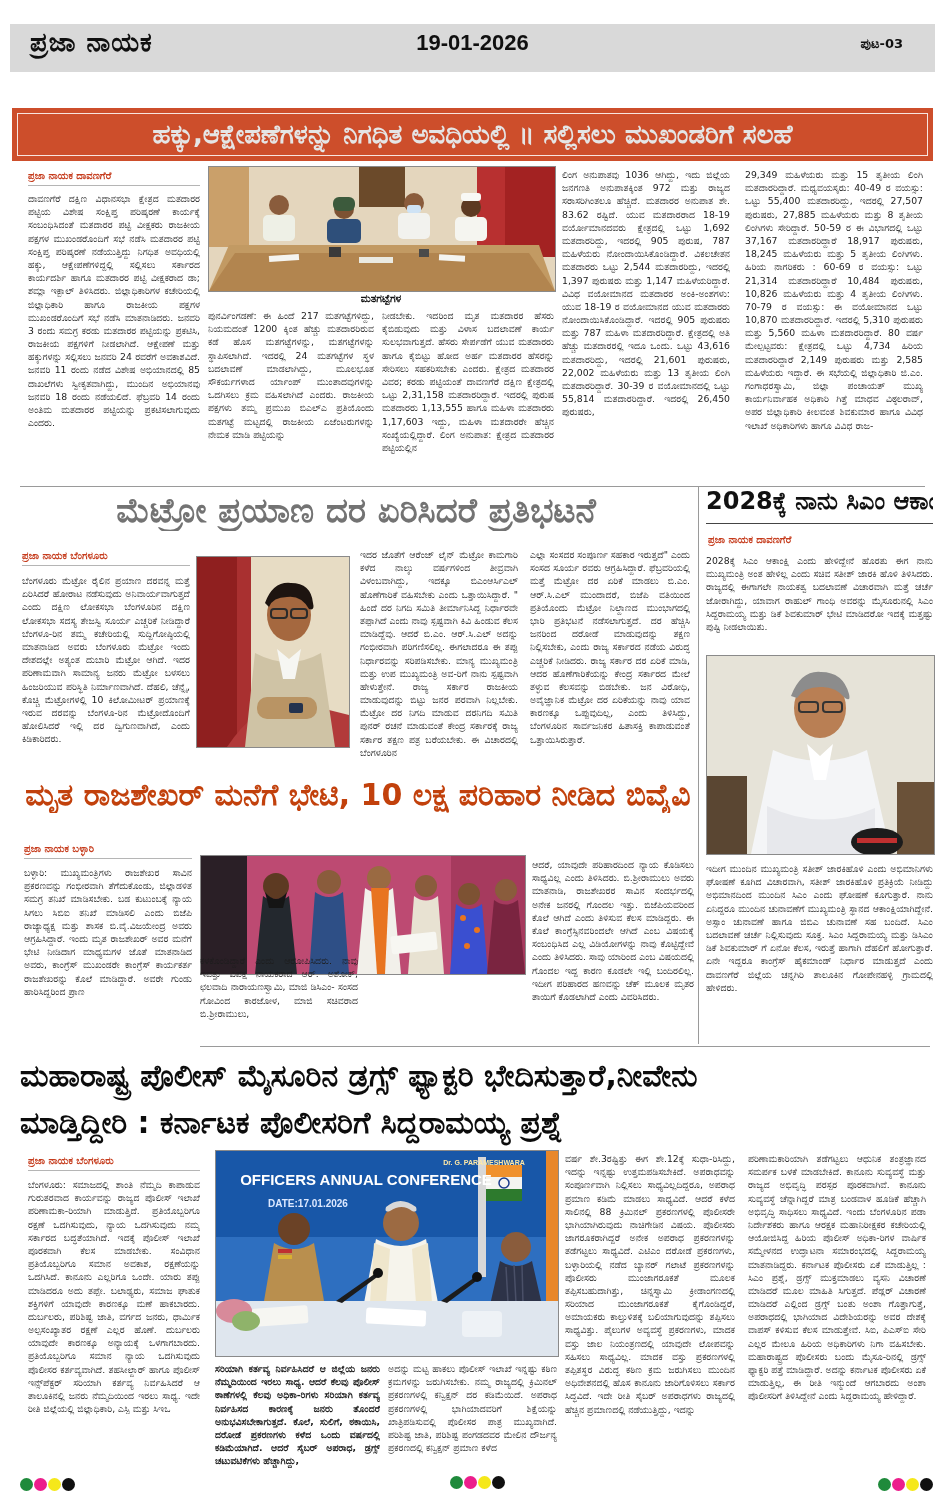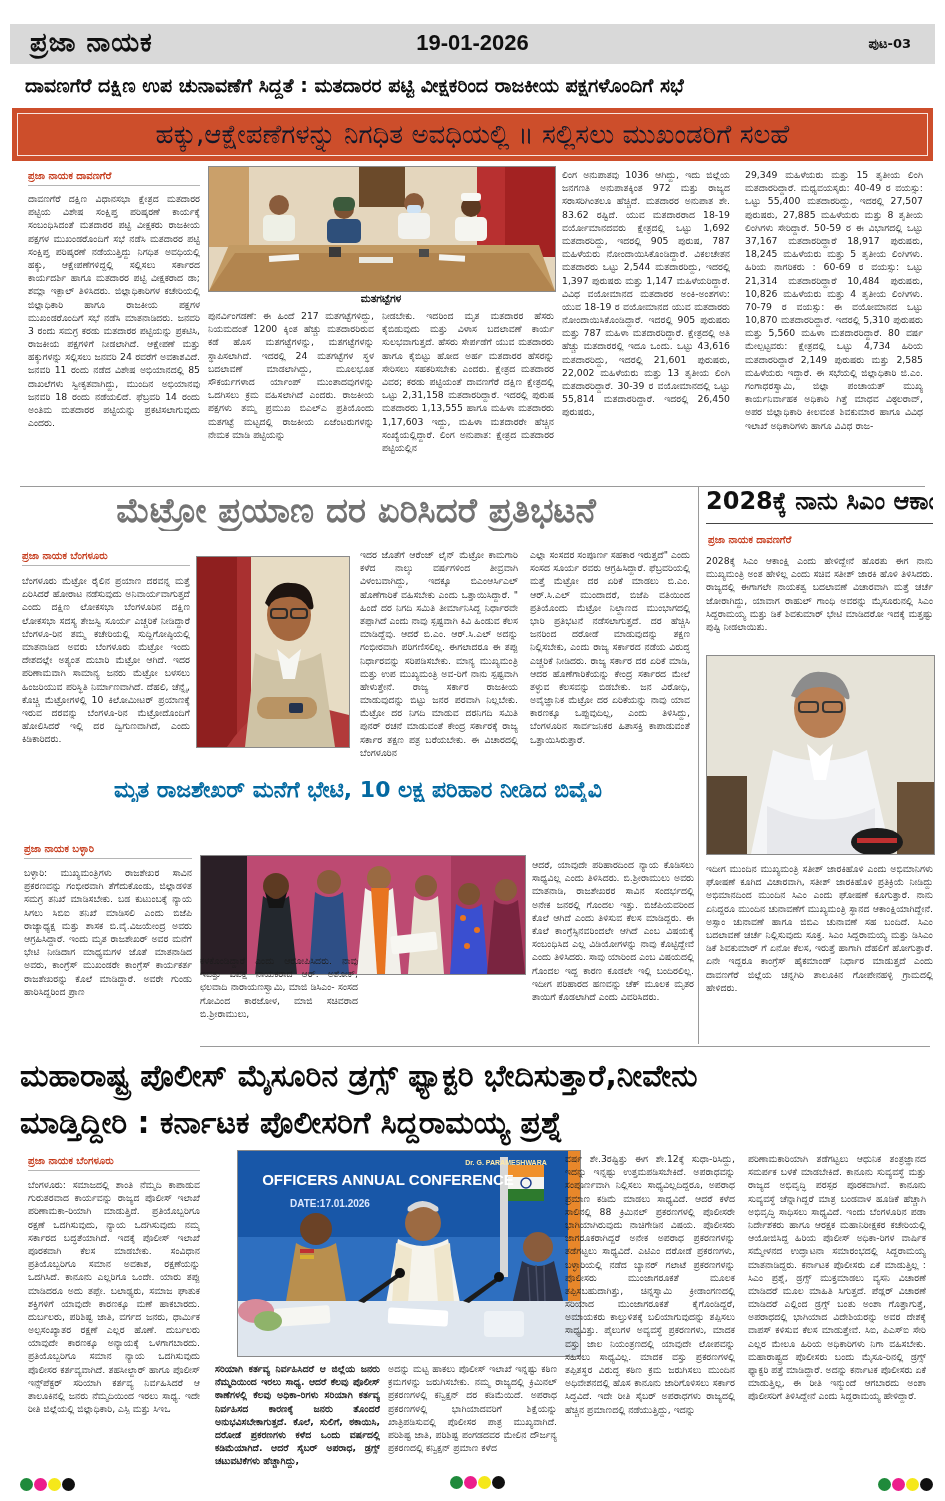--- a/index.html
+++ b/index.html
@@ -1,61 +1,60 @@
 <!DOCTYPE html>
 <html><head>
 <meta charset="utf-8">
 <style>
   html,body{margin:0;padding:0;background:#ffffff;}
   .page{position:relative;width:945px;height:1501px;background:#ffffff;overflow:hidden;
         font-family:"DejaVu Sans","Liberation Sans",sans-serif;color:#1c1c1c;}
   
-  .mast{position:absolute;left:10px;top:24px;width:925px;height:40px;background:#d9d9d9;}
+  .mast{position:absolute;left:10px;top:24px;width:925px;height:48px;background:#d9d9d9;}
   .mast .title{position:absolute;left:20px;top:3px;font-size:26px;font-weight:bold;color:#101010;letter-spacing:1px;}
   .mast .date{position:absolute;left:0;right:0;top:6px;text-align:center;font-size:22px;font-weight:bold;
               font-family:Liberation Sans, sans-serif;color:#101010;}
-  .mast .pageno{position:absolute;right:24px;top:12px;font-size:13px;font-weight:bold;color:#101010;}
+  .mast .pageno{position:absolute;right:32px;top:12px;font-size:13px;font-weight:bold;color:#101010;}
   
   .kicker{position:absolute;left:25px;top:74px;width:900px;font-size:19px;font-weight:bold;color:#0d0d0d;}
   .banner{position:absolute;left:12px;top:108px;width:921px;height:53px;background:#cd4e2b;}
   .banner-inner{position:absolute;left:5px;top:5px;right:5px;bottom:5px;border:1px solid rgba(255,255,255,.85);
                 display:flex;align-items:center;justify-content:center;}
-  .banner-inner span{color:#0f172a;font-size:26px;font-weight:normal;white-space:nowrap;}
+  .banner-inner span{color:#e5e5e5;font-size:26px;font-weight:bold;white-space:nowrap;}
   
   .col{position:absolute;text-align:justify;font-size:9.3px;line-height:1.42;color:#1d1d1d;overflow:hidden;}
   .byline{position:absolute;font-size:10px;font-weight:bold;color:#c63d1e;border-bottom:1px solid #b5b5b5;
           padding-bottom:3px;overflow:hidden;white-space:nowrap;}
   .caption{position:absolute;font-size:10.5px;font-weight:bold;text-align:center;color:#111;overflow:hidden;}
   .capjust{position:absolute;font-size:8.6px;font-weight:bold;text-align:justify;color:#111;line-height:1.35;overflow:hidden;}
   .photo{position:absolute;border:1px solid #8a8a8a;overflow:hidden;background:#ccc;}
   .photo svg{display:block;}
   
   .h-metro{position:absolute;left:20px;top:490px;width:672px;text-align:center;font-size:34px;font-weight:bold;color:#737373;white-space:nowrap;overflow:hidden;}
   .h-cm{position:absolute;left:706px;top:487px;width:227px;text-align:center;font-size:24px;font-weight:bold;color:#111;
         border-bottom:1px solid #444;padding-bottom:8px;white-space:nowrap;overflow:hidden;}
-  .h-byv{position:absolute;left:20px;top:777px;width:676px;text-align:center;font-size:22px;font-weight:bold;color:#0369a1;white-space:nowrap;overflow:hidden;}
+  .h-byv{position:absolute;left:20px;top:777px;width:676px;text-align:center;font-size:30px;font-weight:bold;color:#c2410c;white-space:nowrap;overflow:hidden;}
   .h-police{position:absolute;left:20px;top:1052px;width:905px;text-align:left;font-size:30px;font-weight:bold;color:#0c0c0c;line-height:1.58;overflow:hidden;}
   .rule-h{position:absolute;height:1px;background:#9a9a9a;}
   .rule-v{position:absolute;width:1px;background:#9a9a9a;}
   
   .marks{position:absolute;display:flex;}
   .marks i{width:13px;height:13px;border-radius:50%;display:block;margin-right:1px;}
 </style>
 </head>
 <body>
 
 <div class="page">
 
   <div class="mast">
     <span class="title">ಪ್ರಜಾ ನಾಯಕ</span>
     <span class="date">19-01-2026</span>
     <span class="pageno">ಪುಟ-03</span>
   </div>
 
-  <div class="kicker">ದಾವಣಗೆರೆ ದಕ್ಷಿಣ ಉಪ ಚುನಾವಣೆಗೆ ಸಿದ್ದತೆ : ಮತದಾರರ ಪಟ್ಟಿ ವೀಕ್ಷಕರಿಂದ ರಾಜಕೀಯ ಪಕ್ಷಗಳೊಂದಿಗೆ ಸಭೆ</div>
   <div class="banner">
     <div class="banner-inner">
         <span>ಹಕ್ಕು,ಆಕ್ಷೇಪಣೆಗಳನ್ನು ನಿಗಧಿತ ಅವಧಿಯಲ್ಲಿ ॥ ಸಲ್ಲಿಸಲು ಮುಖಂಡರಿಗೆ ಸಲಹೆ</span>
       </div>
   </div>
 
   <div class="byline" style="left:28px;top:170px;width:172px;">ಪ್ರಜಾ ನಾಯಕ ದಾವಣಗೆರೆ</div>
   <div class="col" style="left:28px;top:192px;width:172px;height:290px;">ದಾವಣಗೆರೆ ದಕ್ಷಿಣ ವಿಧಾನಸಭಾ ಕ್ಷೇತ್ರದ ಮತದಾರರ ಪಟ್ಟಿಯ ವಿಶೇಷ ಸಂಕ್ಷಿಪ್ತ ಪರಿಷ್ಕರಣೆ ಕಾರ್ಯಕ್ಕೆ ಸಂಬಂಧಿಸಿದಂತೆ ಮತದಾರರ ಪಟ್ಟಿ ವೀಕ್ಷಕರು ರಾಜಕೀಯ ಪಕ್ಷಗಳ ಮುಖಂಡರೊಂದಿಗೆ ಸಭೆ ನಡೆಸಿ ಮತದಾರರ ಪಟ್ಟಿ ಸಂಕ್ಷಿಪ್ತ ಪರಿಷ್ಕರಣೆ ನಡೆಯುತ್ತಿದ್ದು ನಿಗಧಿತ ಅವಧಿಯಲ್ಲಿ ಹಕ್ಕು, ಆಕ್ಷೇಪಣೆಗಳಿದ್ದಲ್ಲಿ ಸಲ್ಲಿಸಲು ಸರ್ಕಾರದ ಕಾರ್ಯದರ್ಶಿ ಹಾಗೂ ಮತದಾರರ ಪಟ್ಟಿ ವೀಕ್ಷಕರಾದ ಡಾ; ಶಮ್ಲಾ ಇಕ್ಬಾಲ್ ತಿಳಿಸಿದರು. ಜಿಲ್ಲಾಧಿಕಾರಿಗಳ ಕಚೇರಿಯಲ್ಲಿ ಜಿಲ್ಲಾಧಿಕಾರಿ ಹಾಗೂ ರಾಜಕೀಯ ಪಕ್ಷಗಳ ಮುಖಂಡರೊಂದಿಗೆ ಸಭೆ ನಡೆಸಿ ಮಾತನಾಡಿದರು. ಜನವರಿ 3 ರಂದು ಸಮಗ್ರ ಕರಡು ಮತದಾರರ ಪಟ್ಟಿಯನ್ನು ಪ್ರಕಟಿಸಿ, ರಾಜಕೀಯ ಪಕ್ಷಗಳಿಗೆ ನೀಡಲಾಗಿದೆ. ಆಕ್ಷೇಪಣೆ ಮತ್ತು ಹಕ್ಕುಗಳನ್ನು ಸಲ್ಲಿಸಲು ಜನವರಿ 24 ರವರೆಗೆ ಅವಕಾಶವಿದೆ. ಜನವರಿ 11 ರಂದು ನಡೆದ ವಿಶೇಷ ಅಭಿಯಾನದಲ್ಲಿ 85 ದಾಖಲೆಗಳು ಸ್ವೀಕೃತವಾಗಿದ್ದು, ಮುಂದಿನ ಅಭಿಯಾನವು ಜನವರಿ 18 ರಂದು ನಡೆಯಲಿದೆ. ಫೆಬ್ರವರಿ 14 ರಂದು ಅಂತಿಮ ಮತದಾರರ ಪಟ್ಟಿಯನ್ನು ಪ್ರಕಟಿಸಲಾಗುವುದು ಎಂದರು.</div>
 
   <div class="photo" style="left:208px;top:166px;width:346px;height:124px;">
@@ -174,21 +173,21 @@
 
   <div class="rule-h" style="left:200px;top:1046px;width:730px;"></div>
 
   <div class="h-police">
     <div>ಮಹಾರಾಷ್ಟ್ರ ಪೊಲೀಸ್ ಮೈಸೂರಿನ ಡ್ರಗ್ಸ್ ಫ್ಯಾಕ್ಟರಿ ಭೇದಿಸುತ್ತಾರೆ,ನೀವೇನು</div>
     <div>ಮಾಡ್ತಿದ್ದೀರಿ : ಕರ್ನಾಟಕ ಪೊಲೀಸರಿಗೆ ಸಿದ್ದರಾಮಯ್ಯ ಪ್ರಶ್ನೆ</div>
   </div>
   <div class="byline" style="left:28px;top:1155px;width:172px;">ಪ್ರಜಾ ನಾಯಕ ಬೆಂಗಳೂರು</div>
   <div class="col" style="left:28px;top:1178px;width:172px;height:310px;">ಬೆಂಗಳೂರು: ಸಮಾಜದಲ್ಲಿ ಶಾಂತಿ ನೆಮ್ಮದಿ ಕಾಪಾಡುವ ಗುರುತರವಾದ ಕಾರ್ಯವನ್ನು ರಾಜ್ಯದ ಪೊಲೀಸ್ ಇಲಾಖೆ ಪರಿಣಾಮಕಾ-ರಿಯಾಗಿ ಮಾಡುತ್ತಿದೆ. ಪ್ರತಿಯೊಬ್ಬರಿಗೂ ರಕ್ಷಣೆ ಒದಗಿಸುವುದು, ನ್ಯಾಯ ಒದಗಿಸುವುದು ನಮ್ಮ ಸರ್ಕಾರದ ಬದ್ಧತೆಯಾಗಿದೆ. ಇದಕ್ಕೆ ಪೊಲೀಸ್ ಇಲಾಖೆ ಪೂರಕವಾಗಿ ಕೆಲಸ ಮಾಡಬೇಕು. ಸಂವಿಧಾನ ಪ್ರತಿಯೊಬ್ಬರಿಗೂ ಸಮಾನ ಅವಕಾಶ, ರಕ್ಷಣೆಯನ್ನು ಒದಗಿಸಿದೆ. ಕಾನೂನು ಎಲ್ಲರಿಗೂ ಒಂದೇ. ಯಾರು ತಪ್ಪು ಮಾಡಿದರೂ ಅದು ತಪ್ಪೇ. ಬಲಾಢ್ಯರು, ಸಮಾಜ ಘಾತುಕ ಶಕ್ತಿಗಳಿಗೆ ಯಾವುದೇ ಕಾರಣಕ್ಕೂ ಮಣೆ ಹಾಕಬಾರದು. ದುರ್ಬಲರು, ಪರಿಶಿಷ್ಟ ಜಾತಿ, ವರ್ಗದ ಜನರು, ಧಾರ್ಮಿಕ ಅಲ್ಪಸಂಖ್ಯಾತರ ರಕ್ಷಣೆ ಎಲ್ಲರ ಹೊಣೆ. ದುರ್ಬಲರು ಯಾವುದೇ ಕಾರಣಕ್ಕೂ ಅನ್ಯಾಯಕ್ಕೆ ಒಳಗಾಗಬಾರದು. ಪ್ರತಿಯೊಬ್ಬರಿಗೂ ಸಮಾನ ನ್ಯಾಯ ಒದಗಿಸುವುದು ಪೊಲೀಸರ ಕರ್ತವ್ಯವಾಗಿದೆ. ತಹಸೀಲ್ದಾರ್ ಹಾಗೂ ಪೊಲೀಸ್ ಇನ್ಸ್‌ಪೆಕ್ಟರ್ ಸರಿಯಾಗಿ ಕರ್ತವ್ಯ ನಿರ್ವಹಿಸಿದರೆ ಆ ತಾಲೂಕಿನಲ್ಲಿ ಜನರು ನೆಮ್ಮದಿಯಿಂದ ಇರಲು ಸಾಧ್ಯ. ಇದೇ ರೀತಿ ಜಿಲ್ಲೆಯಲ್ಲಿ ಜಿಲ್ಲಾಧಿಕಾರಿ, ಎಸ್ಪಿ ಮತ್ತು ಸಿಇಒ</div>
 
-  <div class="photo" style="left:215px;top:1150px;width:342px;height:205px;margin-left:22px;">
+  <div class="photo" style="left:215px;top:1150px;width:342px;height:205px;">
     <svg width="342" height="205" viewBox="0 0 342 205">
       <rect width="342" height="205" fill="#2e6fc0"></rect>
       <rect x="0" y="0" width="342" height="86" fill="#1857a8"></rect>
       <rect x="330" y="0" width="12" height="205" fill="#e8872a"></rect>
       <rect x="262" y="6" width="8" height="120" fill="#d8d8d8"></rect>
       <rect x="270" y="14" width="36" height="12" fill="#f0912c"></rect>
         <rect x="270" y="26" width="36" height="12" fill="#f4f4f0"></rect>
         <rect x="270" y="38" width="36" height="12" fill="#2d7a2d"></rect>
       <circle cx="288" cy="32" r="5" fill="none" stroke="#1a3a8a" stroke-width="1.5"></circle>
       <text x="150" y="34" font-size="15" font-weight="bold" fill="#ffffff" text-anchor="middle" font-family="Liberation Sans, sans-serif">OFFICERS ANNUAL CONFERENCE</text>

